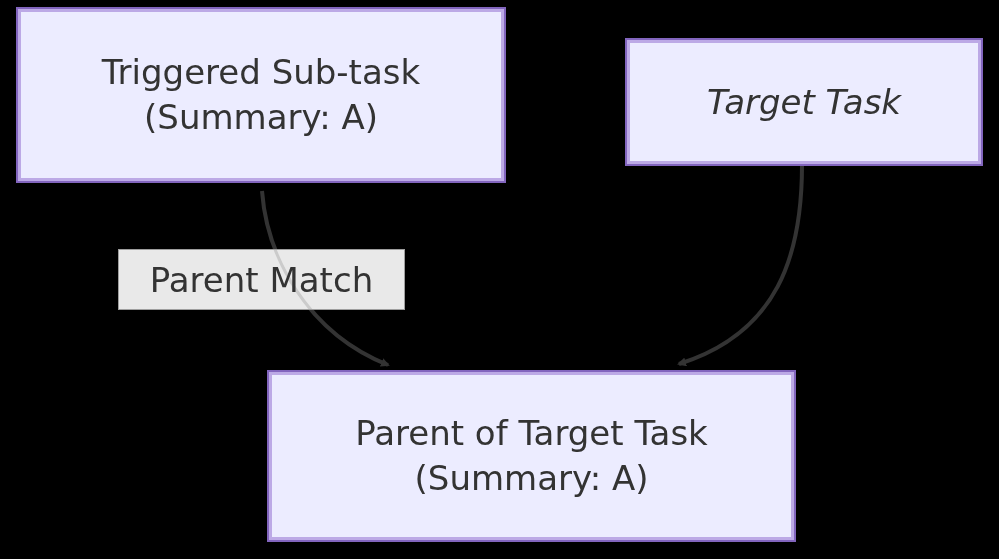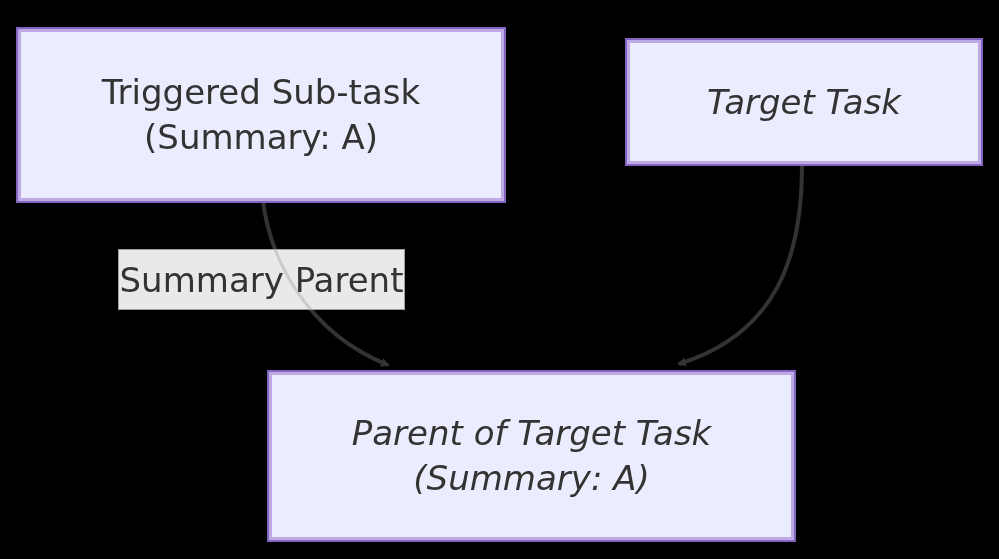--- a/index.html
+++ b/index.html
@@ -24,23 +24,23 @@
     box-shadow: inset 0 0 0 3px #BCA9E6;
     color: #333333;
     display: flex;
     flex-direction: column;
     align-items: center;
     justify-content: center;
     text-align: center;
     font-size: 34px;
     line-height: 1.32;
   }
-  .node-triggered { left: 16px;  top: 27px;  width: 490px; height: 176px; }
+  .node-triggered { left: 16px;  top: 7px;  width: 490px; height: 176px; }
   .node-target    { left: 625px; top: 38px;  width: 358px; height: 128px; font-style: italic; }
-  .node-parent    { left: 267px; top: 370px; width: 529px; height: 172px; font-style: italic; }
+  .node-parent    { left: 267px; top: 370px; width: 529px; height: 172px; }
   .edge-label-text {
     position: absolute;
     left: 118px; top: 249px;
     width: 287px; height: 61px;
     box-sizing: border-box;
     display: flex;
     align-items: center;
     justify-content: center;
     font-size: 34px;
     color: #333333;
@@ -65,21 +65,21 @@
 
     <path d="M 262 191 C 267 258, 308 333, 388 365" fill="none" stroke="#333333" stroke-width="4" marker-end="url(#arrow)"></path>
 
     <path d="M 802 165 C 802 255, 778 333, 679 364" fill="none" stroke="#333333" stroke-width="4" marker-end="url(#arrow)"></path>
 
     <rect x="118.5" y="249.5" width="286" height="60" fill="#E9E9E9" stroke="#9E9E9E" stroke-width="1"></rect>
 
     <path d="M 262 191 C 267 258, 308 333, 388 365" fill="none" stroke="#CBCBCB" stroke-width="3" clip-path="url(#label-clip)"></path>
   </svg>
 
-  <div class="edge-label-text">Summary Parent</div>
+  <div class="edge-label-text">Parent Match</div>
 
   <div class="node node-triggered">
     <span>Triggered Sub-task</span>
     <span>(Summary: A)</span>
   </div>
 
   <div class="node node-target">
     <span>Target Task</span>
   </div>
 

